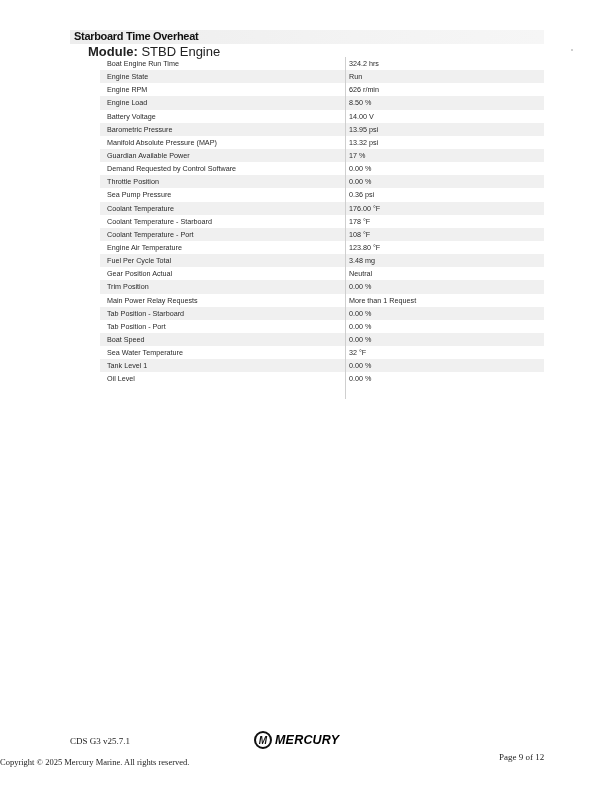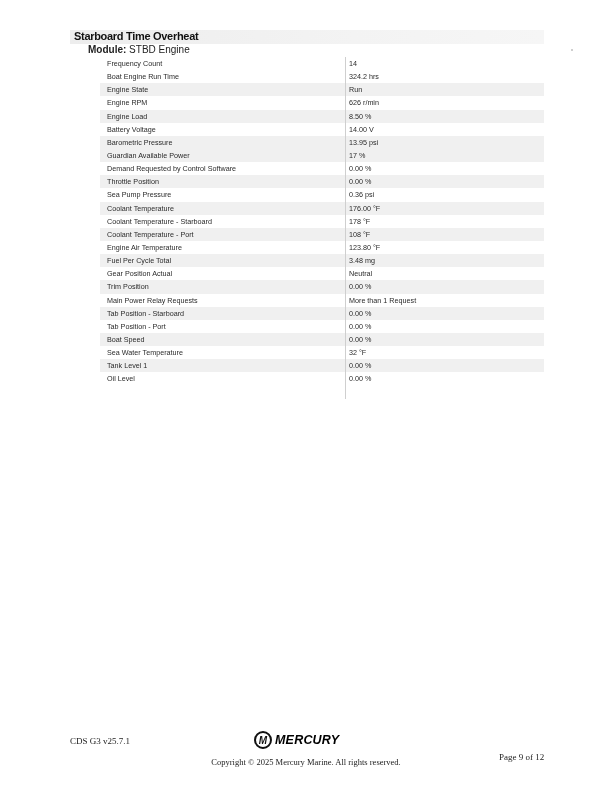--- a/index.html
+++ b/index.html
@@ -9,21 +9,21 @@
   }
   .title-band {
     position: absolute; left: 70px; top: 30px; width: 474px; height: 14px;
     background: linear-gradient(to right, #ededed 0%, #f3f3f3 60%, #f6f6f6 100%);
   }
   .title {
     position: absolute; left: 74px; top: 30px; font-size: 11px; font-weight: bold;
     letter-spacing: -0.3px; color: #111;
   }
   .module {
-    position: absolute; left: 88px; top: 44px; font-size: 10px; color: #222;
+    position: absolute; left: 88px; top: 44px; font-size: 13px; color: #222;
   }
   .module b { font-weight: bold; }
   .table {
     position: absolute; left: 100px; top: 57px; width: 444px;
   }
   .row {
     position: relative; height: 13.15px; line-height: 13.15px; font-size: 7.2px; color: #2a2a2a;
   }
   .row.shade { background: #f0f0f0; }
   .row .lbl { position: absolute; left: 7px; top: 0; white-space: nowrap; }
@@ -44,40 +44,36 @@
   }
   .logo .mark {
     width: 18px; height: 18px; border-radius: 50%; border: 2px solid #111; box-sizing: border-box;
     display: flex; align-items: center; justify-content: center; font-size: 10px; font-weight: bold;
     font-style: italic; color: #111; margin-right: 3px;
   }
   .logo .word {
     font-size: 12.5px; font-weight: bold; font-style: italic; letter-spacing: 0.2px; color: #000000;
   }
   .copyright {
-    position: absolute; left: 0; width: 612px; top: 757px; text-align: center;
+    position: absolute; left: 0; width: 612px; top: 757px; 
     font-family: "Liberation Serif", "DejaVu Serif", serif; font-size: 8.5px; color: #222;
   }
   .speck { position: absolute; width: 2px; height: 2px; background: #cfcfcf; }
 </style>
 </head>
 <body>
 
 <div class="title-band"></div>
 <div class="title">Starboard Time Overheat</div>
 <div class="module">
   <b>Module:</b>
   <span>STBD Engine</span>
 </div>
 
 <div class="table">
-  <div class="row">
-      <span class="lbl">Frequency Count</span>
-      <span class="val">14</span>
-    </div>
   <div class="row">
       <span class="lbl">Boat Engine Run Time</span>
       <span class="val">324.2 hrs</span>
     </div>
   <div class="row shade">
       <span class="lbl">Engine State</span>
       <span class="val">Run</span>
     </div>
   <div class="row">
       <span class="lbl">Engine RPM</span>
@@ -87,20 +83,24 @@
       <span class="lbl">Engine Load</span>
       <span class="val">8.50 %</span>
     </div>
   <div class="row">
       <span class="lbl">Battery Voltage</span>
       <span class="val">14.00 V</span>
     </div>
   <div class="row shade">
       <span class="lbl">Barometric Pressure</span>
       <span class="val">13.95 psi</span>
+    </div>
+  <div class="row">
+      <span class="lbl">Manifold Absolute Pressure (MAP)</span>
+      <span class="val">13.32 psi</span>
     </div>
   <div class="row shade">
       <span class="lbl">Guardian Available Power</span>
       <span class="val">17 %</span>
     </div>
   <div class="row">
       <span class="lbl">Demand Requested by Control Software</span>
       <span class="val">0.00 %</span>
     </div>
   <div class="row shade">

